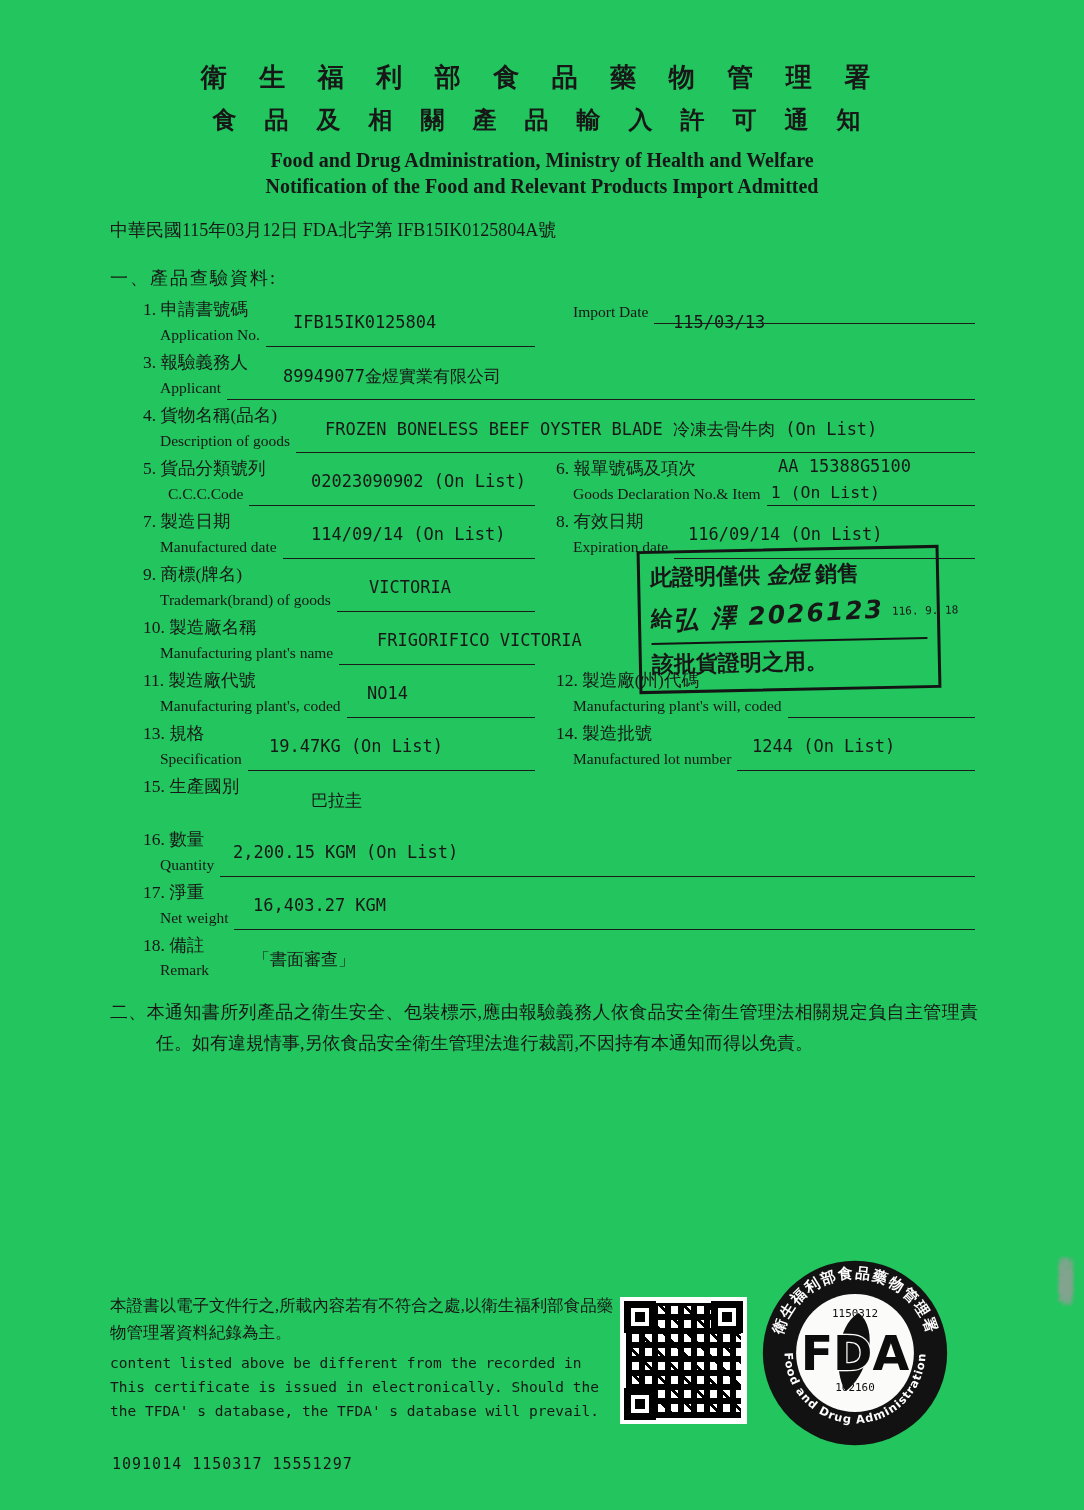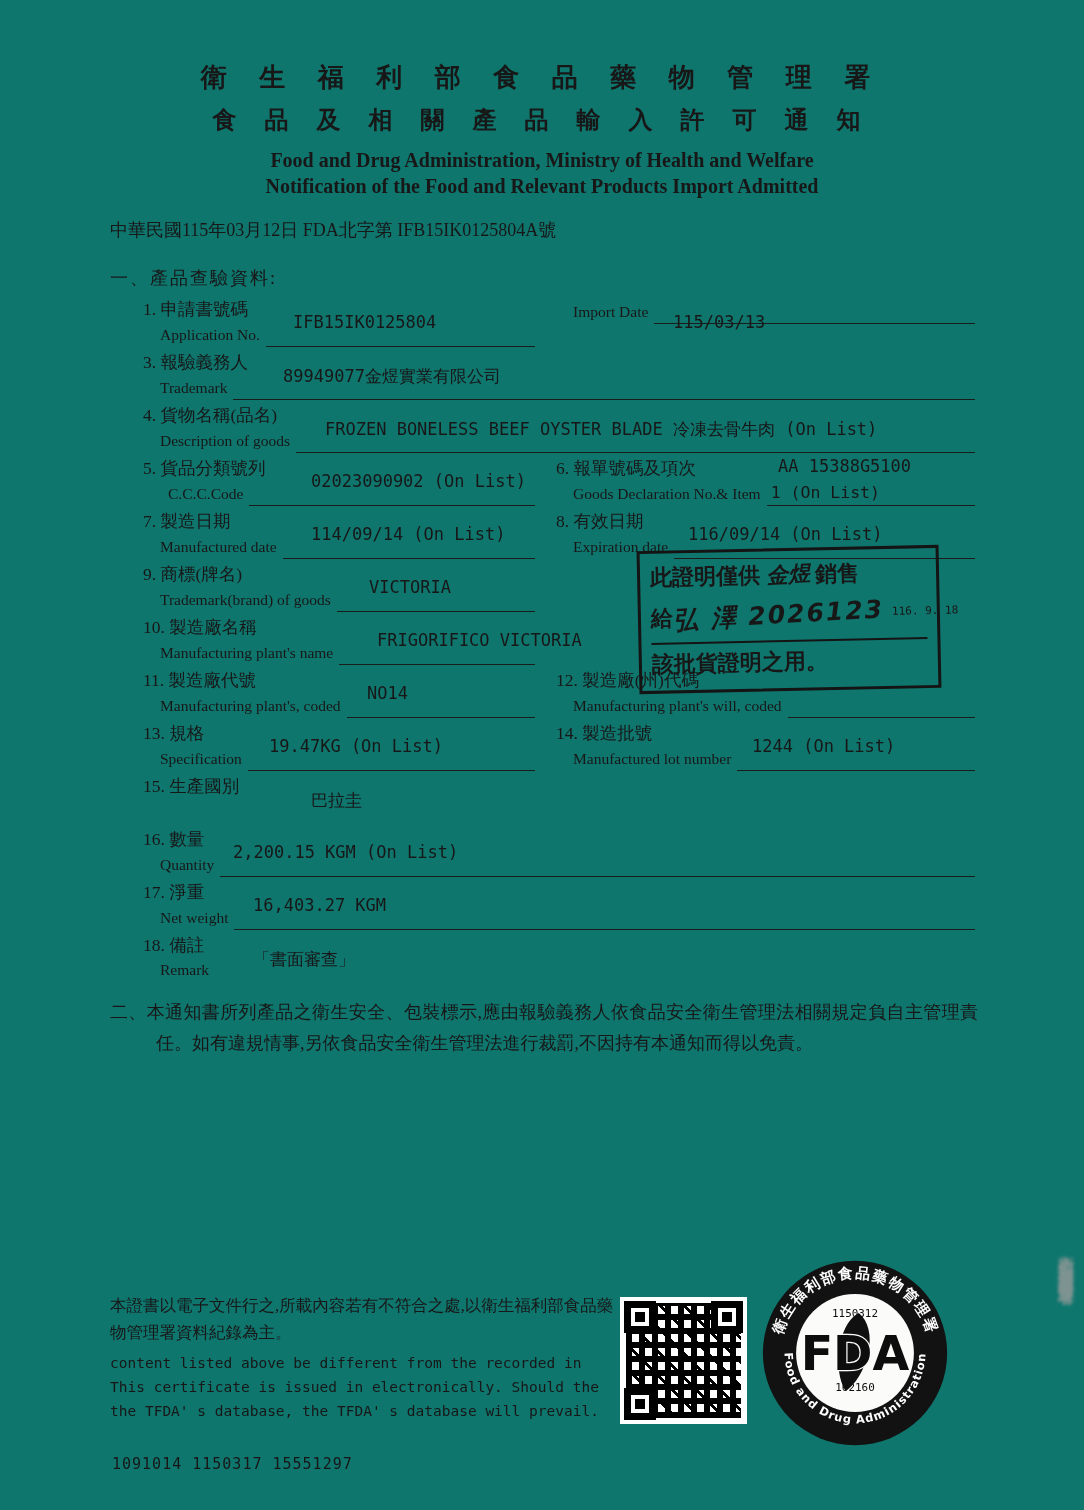--- a/index.html
+++ b/index.html
@@ -1,18 +1,18 @@
 <!DOCTYPE html>
 <html><head>
 <meta charset="utf-8">
 <style>
   html,body { margin:0; padding:0; background:#e8e8e8; }
   .page {
     position:relative; width:1084px; height:1510px; margin:0 auto;
-    background:#0f766e; color:#171717; overflow:hidden;
+    background:#22c55e; color:#171717; overflow:hidden;
     font-family:"Liberation Serif","DejaVu Serif",serif;
   }
   
   .hdr { text-align:center; padding-top:60px; }
   .t-zh1 { font-size:26px; font-weight:700; letter-spacing:13px; }
   .t-zh2 { font-size:24px; font-weight:700; letter-spacing:11px; margin-top:9px; }
   .t-en1 { font-size:20px; font-weight:700; margin-top:13px; }
   .t-en2 { font-size:20px; font-weight:700; margin-top:3px; }
   .doc-line { margin:20px 0 0 110px; font-size:18px; }
   .sec1-head { margin:24px 0 0 110px; font-size:18px; letter-spacing:2px; }
@@ -111,21 +111,21 @@
             <span class="uline"></span>
           </div>
       </div>
     </div>
 
     <div class="frow">
       <div class="field fcol-r">
         <div class="fzh">3. 報驗義務人</div>
         <span class="fval" style="left:140px">89949077金煜實業有限公司</span>
         <div class="fen-row">
-            <span class="fen">Trademark</span>
+            <span class="fen">Applicant</span>
             <span class="uline"></span>
           </div>
       </div>
     </div>
 
     <div class="frow">
       <div class="field fcol-r">
         <div class="fzh">4. 貨物名稱(品名)</div>
         <span class="fval" style="left:182px">FROZEN BONELESS BEEF OYSTER BLADE 冷凍去骨牛肉 (On List)</span>
         <div class="fen-row">

